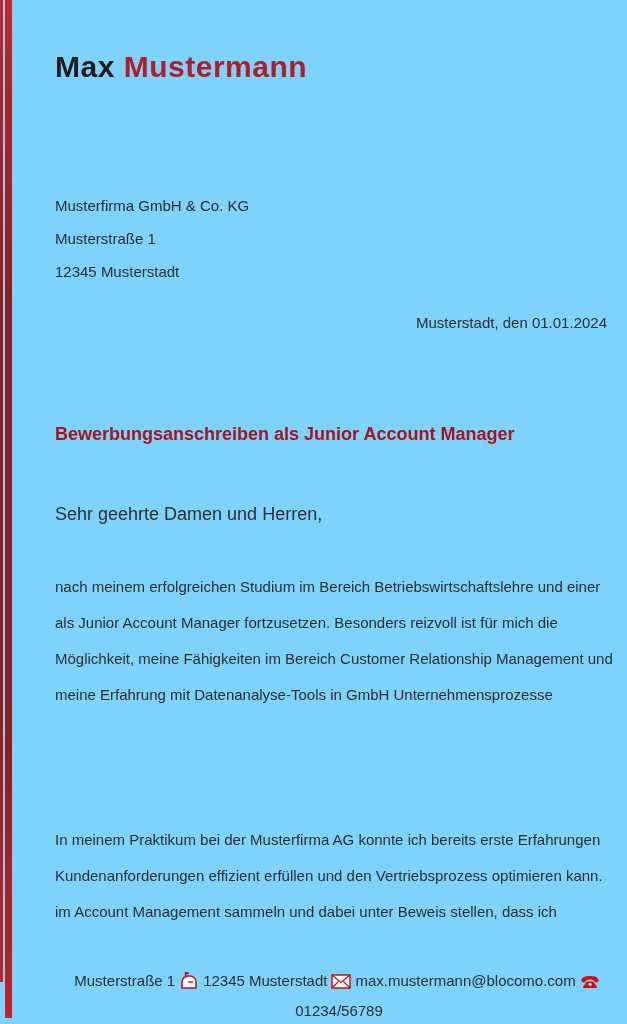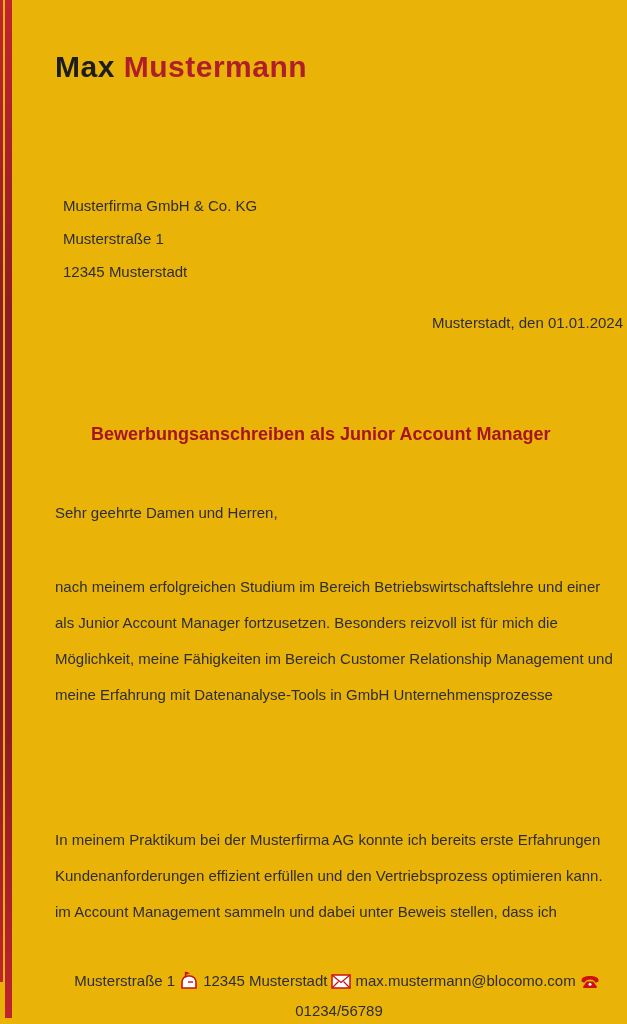--- a/index.html
+++ b/index.html
@@ -1,40 +1,40 @@
 <!DOCTYPE html>
 <html><head>
 <meta charset="utf-8">
 <style>
   html,body{margin:0;padding:0;}
   .page{
     position:relative;
     width:627px;height:1024px;
-    background:#eab308;
+    background:#7dd3fc;
     overflow:hidden;
     font-family:"Liberation Sans","DejaVu Sans",sans-serif;
     color:#2e2e2e;
   }
   .bar{position:absolute;top:0;background:linear-gradient(180deg,#c2252e 0%,#8f1c22 30%,#8f1c22 72%,#bf242d 100%);}
   .bar-thin{left:0;width:3px;height:982px;}
   .bar-thick{left:5px;width:7px;height:1018px;}
   .content{position:absolute;left:55px;width:568px;top:0;}
   .sender-name{
     position:absolute;top:50px;left:0;
     font-size:30px;font-weight:bold;letter-spacing:0.5px;
     white-space:nowrap;color:#1d1d1d;
   }
   .sender-name .lastname{color:#b01f29;}
-  .recipient{position:absolute;top:189px;left:8px;font-size:15px;line-height:33px;}
-  .dateline{position:absolute;top:314px;right:0;font-size:15px;text-align:right;white-space:nowrap;}
+  .recipient{position:absolute;top:189px;left:0;font-size:15px;line-height:33px;}
+  .dateline{position:absolute;top:314px;right:16px;font-size:15px;text-align:right;white-space:nowrap;}
   .subject{
     position:absolute;top:424px;left:0;
-    font-size:18px;font-weight:bold;color:#a6141f;white-space:nowrap;margin-left:36px;
+    font-size:18px;font-weight:bold;color:#a6141f;white-space:nowrap;
   }
-  .salutation{position:absolute;top:504px;left:0;font-size:15px;white-space:nowrap;}
+  .salutation{position:absolute;top:504px;left:0;font-size:18px;white-space:nowrap;}
   .paragraph{position:absolute;left:0;font-size:15px;line-height:36px;}
   .para-1{top:569px;}
   .para-2{top:822px;}
   .paragraph .line{white-space:nowrap;}
   .footer{
     position:absolute;top:966px;left:0;width:568px;
     text-align:center;font-size:15px;line-height:30px;color:#2e2e2e;
   }
   .footer .icon{
     display:inline-block;vertical-align:-3px;margin:0 4px;

